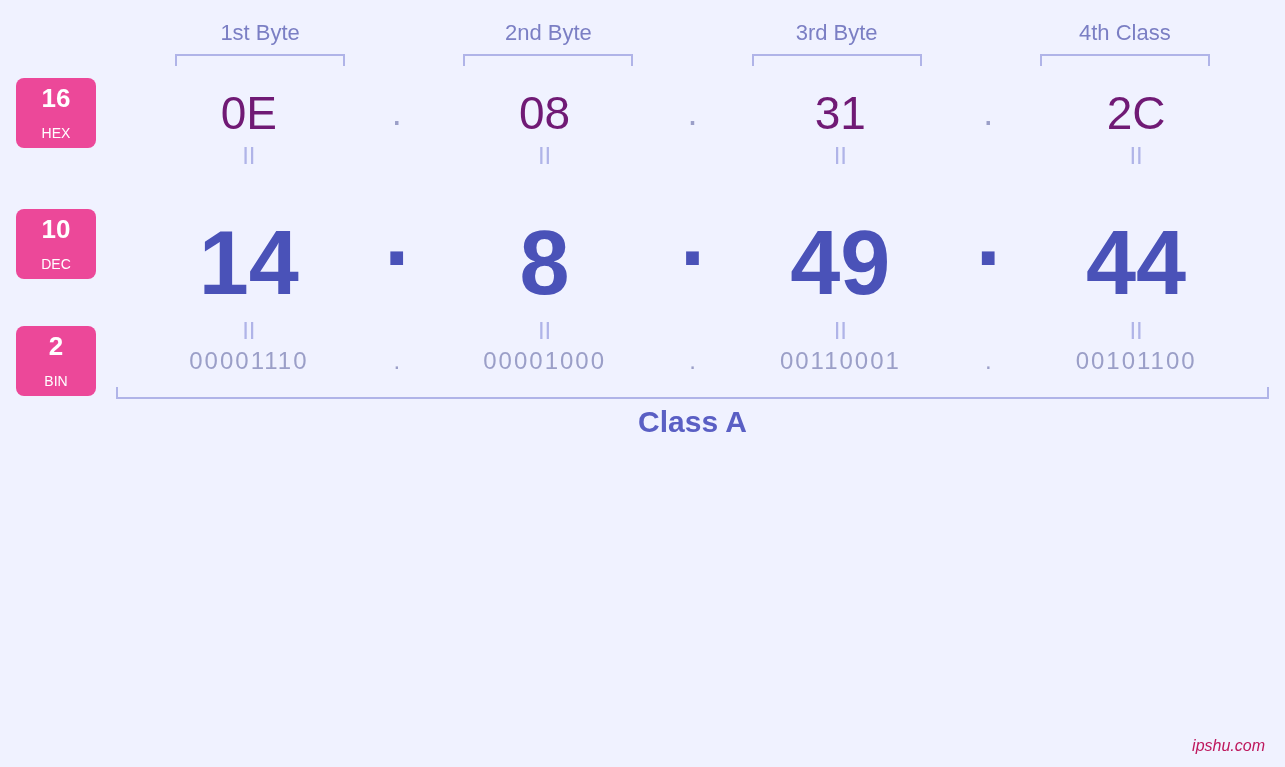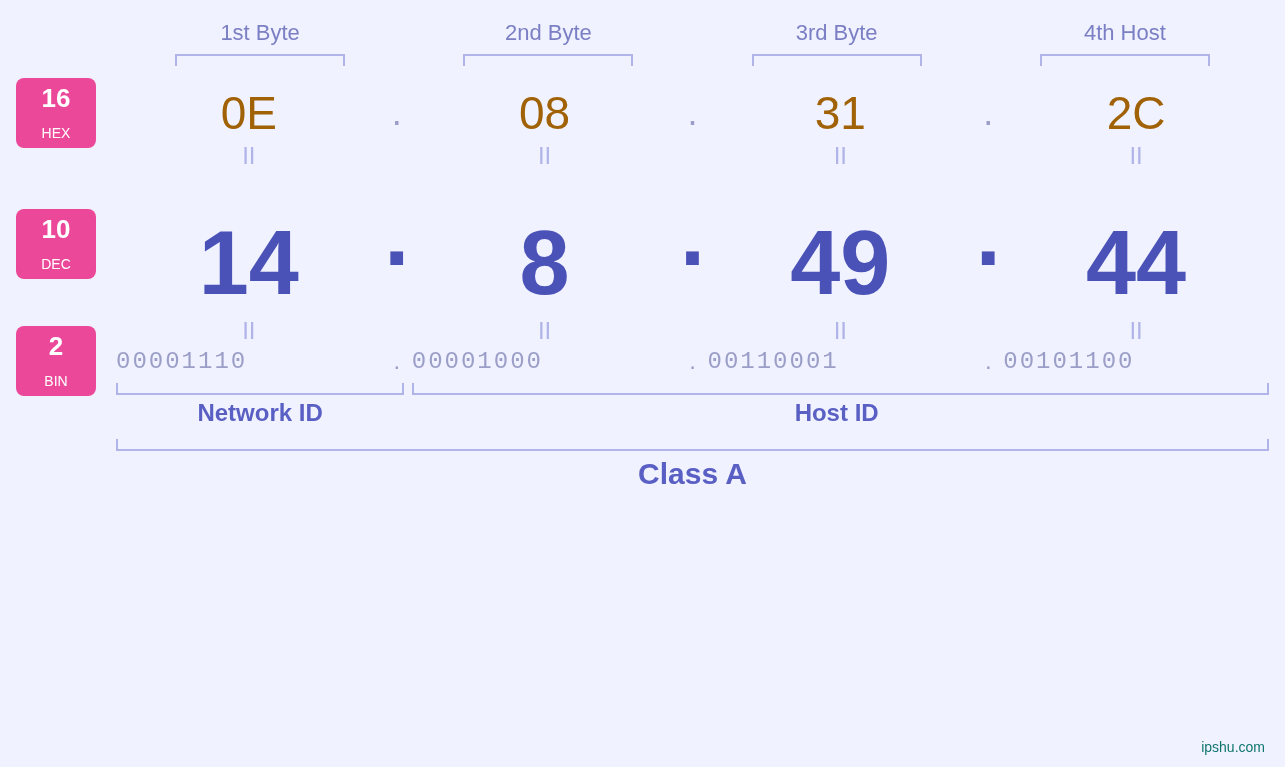--- a/index.html
+++ b/index.html
@@ -99,41 +99,41 @@
 
     .label-badge .base {
       font-size: 14px;
       font-weight: normal;
       margin-top: 14px;
     }
 
     .byte-value-hex {
       flex: 1;
       text-align: center;
-      color: #a16207;
+      color: #701a75;
       font-size: 46px;
       font-weight: 300;
     }
 
     .byte-value-dec {
       flex: 1;
       text-align: center;
       color: #4a52b8;
       font-size: 90px;
       font-weight: 700;
       margin-top: 40px;
     }
 
     .byte-value-bin {
       flex: 1;
+      text-align: center;
       color: #9b9fc8;
       font-size: 24px;
       font-weight: 400;
       letter-spacing: 2px;
-      font-family: Liberation Mono, monospace;
     }
 
     .dot-hex {
       color: #9b9fc8;
       font-size: 36px;
       width: 30px;
       text-align: center;
     }
 
     .dot-dec {
@@ -241,34 +241,35 @@
       font-size: 30px;
       font-weight: 600;
       margin-top: 6px;
     }
 
     
     .watermark {
       position: absolute;
       bottom: 12px;
       right: 20px;
-      color: #0f766e;
-      font-size: 14px;
+      color: #be185d;
+      font-size: 16px;
+      font-style: italic;
     }
   </style>
 </head>
 <body>
 
 <div class="main-container">
 
   <div class="byte-headers">
     <div class="byte-header">1st Byte</div>
     <div class="byte-header">2nd Byte</div>
     <div class="byte-header">3rd Byte</div>
-    <div class="byte-header">4th Host</div>
+    <div class="byte-header">4th Class</div>
   </div>
 
   <div class="bracket-row-top">
     <div class="bracket-cell">
         <div class="bracket-top"></div>
       </div>
     <div class="bracket-cell">
         <div class="bracket-top"></div>
       </div>
     <div class="bracket-cell">
@@ -338,30 +339,20 @@
       <span class="dot-bin">.</span>
       <div class="byte-value-bin">00001000</div>
       <span class="dot-bin">.</span>
       <div class="byte-value-bin">00110001</div>
       <span class="dot-bin">.</span>
       <div class="byte-value-bin">00101100</div>
     </div>
 
   </div>
 
-  <div class="bottom-section">
-    <div class="brackets-bottom">
-      <div class="bracket-bottom-network"></div>
-      <div class="bracket-bottom-host"></div>
-    </div>
-    <div class="id-labels">
-      <div class="network-id-label">Network ID</div>
-      <div class="host-id-label">Host ID</div>
-    </div>
-  </div>
 
   <div class="class-section">
     <div class="class-bracket"></div>
     <div class="class-label">Class A</div>
   </div>
 
   <div class="watermark">ipshu.com</div>
 
 </div>
 

